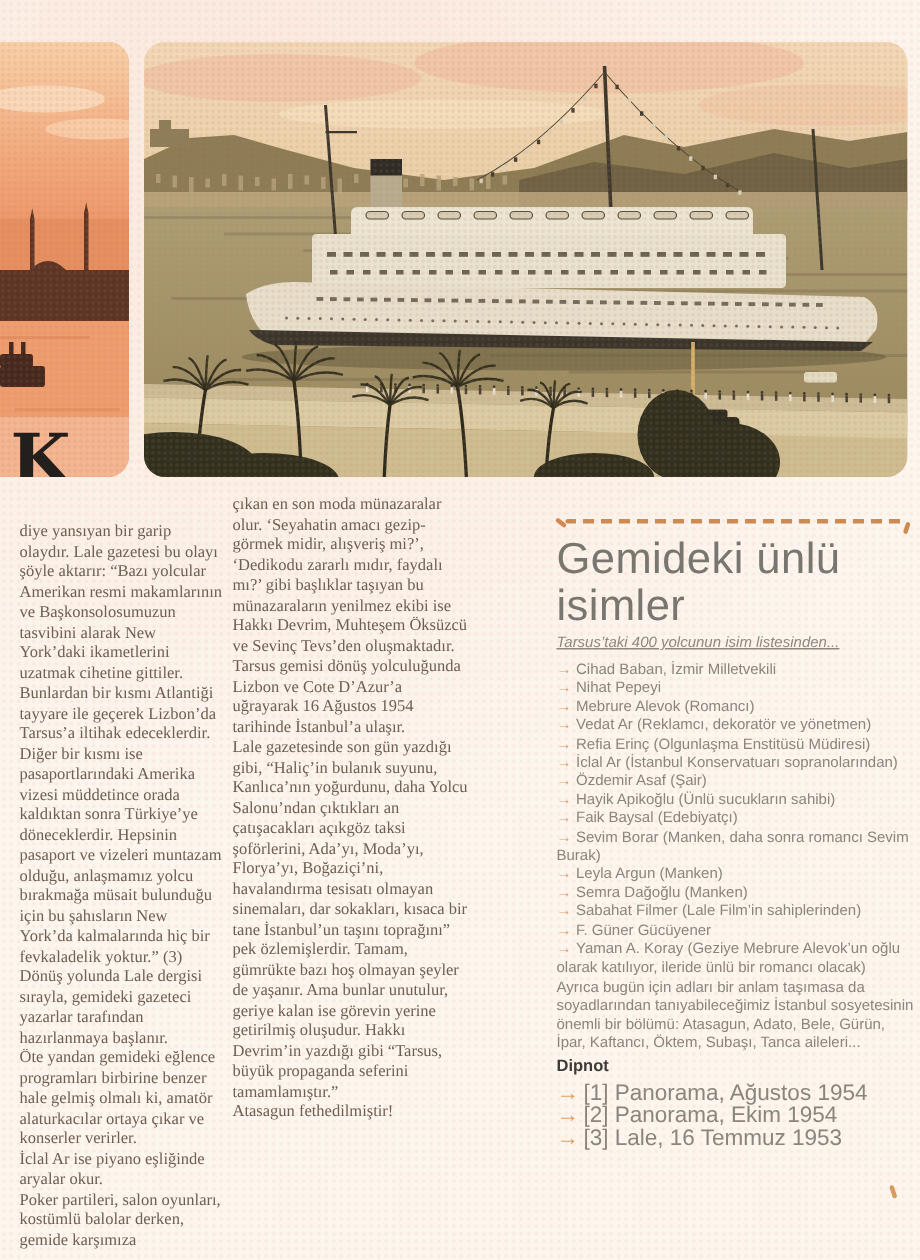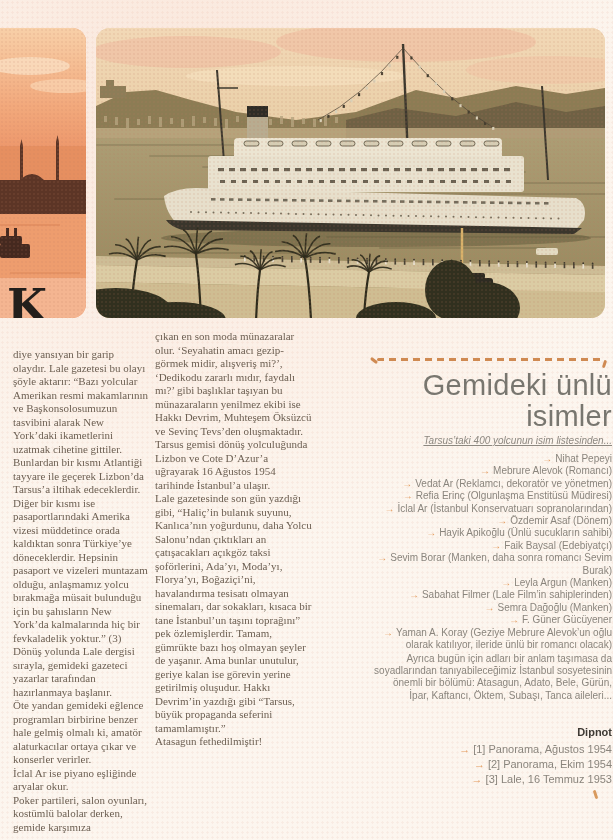--- a/index.html
+++ b/index.html
@@ -36,21 +36,21 @@
   .col{
     position:absolute;top:330px;
     font-family:"Liberation Serif","DejaVu Serif",serif;
     font-size:11px;line-height:13.5px;color:#6d6053;
     text-align:left;
   }
   .col p{margin:0;}
   #col1{left:13px;width:136px;margin-top:18px;}
   #col2{left:155px;width:158px;}
   
-  .sidebar{position:absolute;left:371px;top:352px;width:241px;color:#8a857d;text-align:right;}
+  .sidebar{position:absolute;left:371px;top:340px;width:241px;color:#8a857d;}
   .dash-top{
     position:relative;height:3px;margin:6px 10px 0 6px;
     background:repeating-linear-gradient(90deg,#cf8a52 0 7px,transparent 7px 12px);
     border-radius:2px;
   }
   .dash-top::before{
     content:"";position:absolute;left:-7px;top:1px;width:8px;height:3px;background:#cf8a52;
     border-radius:2px;transform:rotate(38deg);
   }
   .dash-top::after{
@@ -59,23 +59,23 @@
   }
   .sb-title{
     margin:9px 0 2px 0;font-weight:400;color:#78766f;
     font-size:29px;line-height:31px;letter-spacing:.3px;
   }
   .sb-intro{font-style:italic;font-size:10px;line-height:12px;color:#8d8880;margin:3px 0 6px 0;text-decoration:underline;}
   .people{font-size:10px;line-height:12.4px;}
   .person{margin:0;}
   .arrow{color:#e39c5e;font-weight:bold;margin-right:3px;}
   .sb-closing{font-size:10px;line-height:12.4px;margin-top:1px;}
-  .dipnot{margin-top:23px;}
+  .dipnot{margin-top:1px;}
   .dipnot-title{font-weight:bold;font-size:11px;line-height:14px;color:#3e3a34;margin-bottom:3px;}
-  .footnotes{font-size:11px;line-height:15px;color:#8a857d;}
+  .footnotes{font-size:15px;line-height:15px;color:#8a857d;}
   .corner-mark{
     position:absolute;left:594px;top:790px;width:3px;height:9px;background:#d89a5e;
     border-radius:2px;transform:rotate(-18deg);
   }
 </style>
 </head>
 <body>
 
 <div class="left-sliver">
   <svg viewBox="0 0 86 290" preserveAspectRatio="none">
@@ -551,44 +551,45 @@
     <p>Atasagun fethedilmiştir!</p>
   </div>
 
 <div class="sidebar">
   <div class="dash-top"></div>
   <h2 class="sb-title">Gemideki ünlü isimler</h2>
   <div class="sb-intro">Tarsus’taki 400 yolcunun isim listesinden...</div>
   <div class="people">
 
 
+      <div class="person"><span class="arrow">→</span><span>Cihad Baban, İzmir Milletvekili</span></div>
 
       <div class="person"><span class="arrow">→</span><span>Nihat Pepeyi</span></div>
 
       <div class="person"><span class="arrow">→</span><span>Mebrure Alevok (Romancı)</span></div>
 
       <div class="person"><span class="arrow">→</span><span>Vedat Ar (Reklamcı, dekoratör ve yönetmen)</span></div>
 
       <div class="person"><span class="arrow">→</span><span>Refia Erinç (Olgunlaşma Enstitüsü Müdiresi)</span></div>
 
       <div class="person"><span class="arrow">→</span><span>İclal Ar (İstanbul Konservatuarı sopranolarından)</span></div>
 
-      <div class="person"><span class="arrow">→</span><span>Özdemir Asaf (Dönem)</span></div>
+      <div class="person"><span class="arrow">→</span><span>Özdemir Asaf (Şair)</span></div>
 
       <div class="person"><span class="arrow">→</span><span>Hayik Apikoğlu (Ünlü sucukların sahibi)</span></div>
 
       <div class="person"><span class="arrow">→</span><span>Faik Baysal (Edebiyatçı)</span></div>
 
       <div class="person"><span class="arrow">→</span><span>Sevim Borar (Manken, daha sonra romancı Sevim Burak)</span></div>
 
       <div class="person"><span class="arrow">→</span><span>Leyla Argun (Manken)</span></div>
 
+      <div class="person"><span class="arrow">→</span><span>Semra Dağoğlu (Manken)</span></div>
+
       <div class="person"><span class="arrow">→</span><span>Sabahat Filmer (Lale Film’in sahiplerinden)</span></div>
-
-      <div class="person"><span class="arrow">→</span><span>Semra Dağoğlu (Manken)</span></div>
 
       <div class="person"><span class="arrow">→</span><span>F. Güner Gücüyener</span></div>
 
 
       <div class="person"><span class="arrow">→</span><span>Yaman A. Koray (Geziye Mebrure Alevok’un oğlu olarak katılıyor, ileride ünlü bir romancı olacak)</span></div>
     </div>
   <div class="sb-closing">Ayrıca bugün için adları bir anlam taşımasa da soyadlarından tanıyabileceğimiz İstanbul sosyetesinin önemli bir bölümü: Atasagun, Adato, Bele, Gürün, İpar, Kaftancı, Öktem, Subaşı, Tanca aileleri...</div>
   <div class="dipnot">
     <div class="dipnot-title">Dipnot</div>
     <div class="footnotes">

